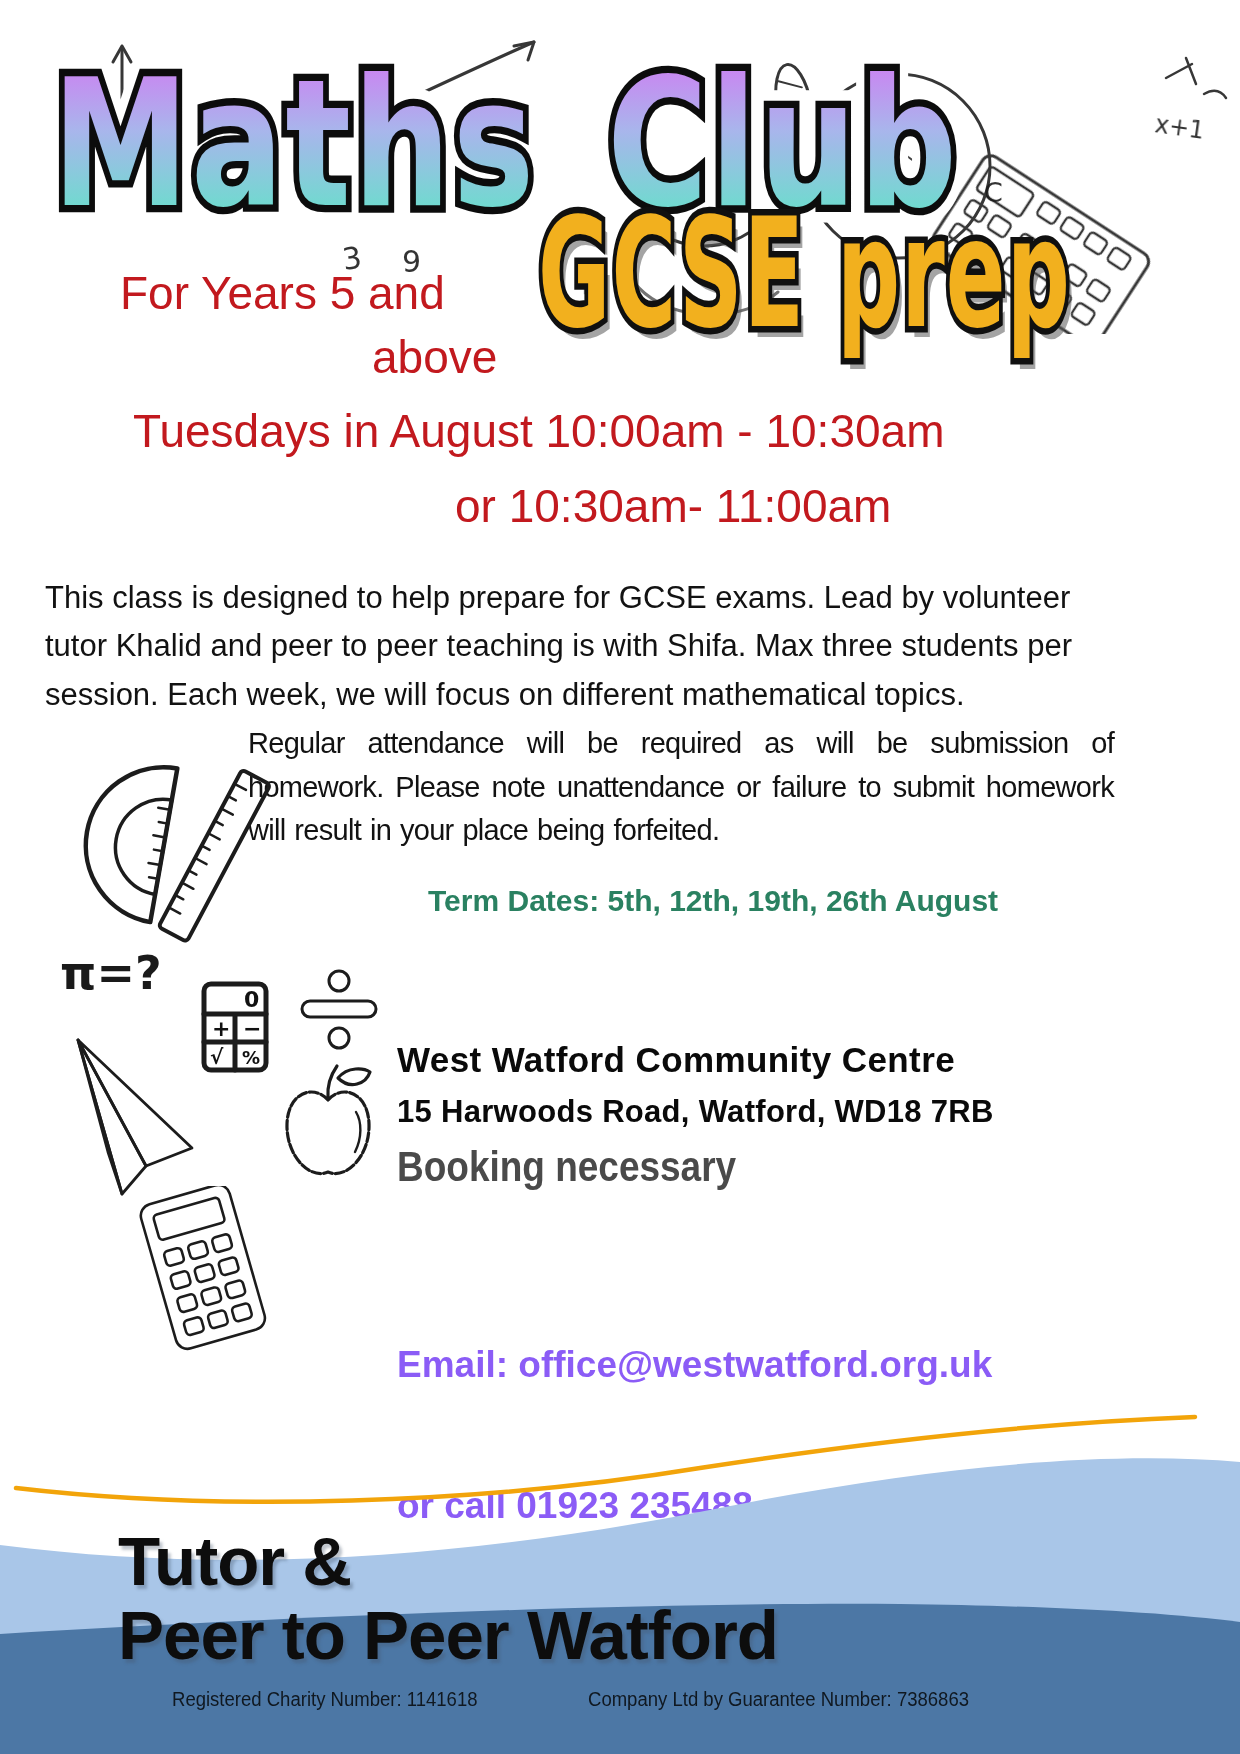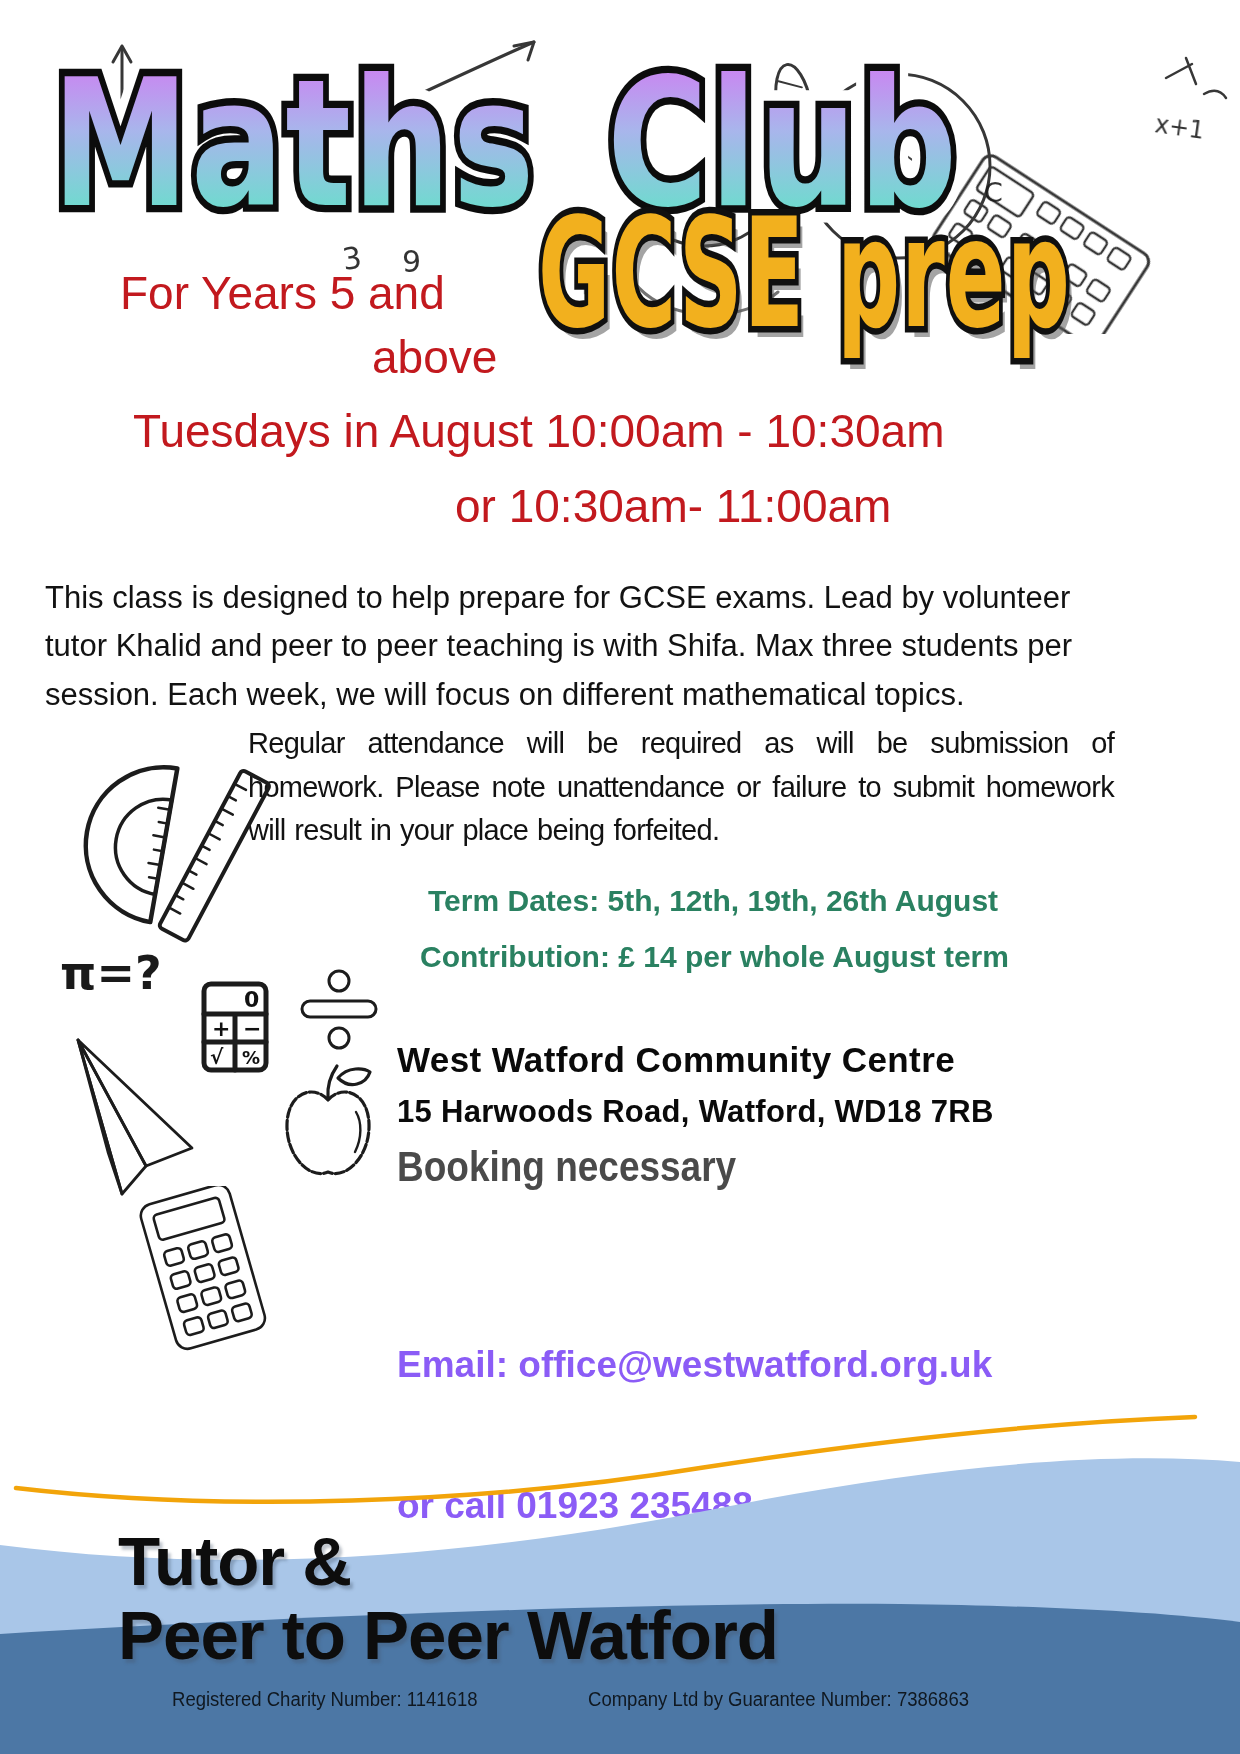--- a/index.html
+++ b/index.html
@@ -155,21 +155,20 @@
 
   <div class="abs red" style="left:120px; top:268px;">For Years 5 and</div>
   <div class="abs red" style="left:372px; top:332px;">above</div>
   <div class="abs red" style="left:133px; top:406px;">Tuesdays in August 10:00am - 10:30am</div>
   <div class="abs red" style="left:455px; top:481px;">or 10:30am- 11:00am</div>
 
   <div class="abs intro">This class is designed to help prepare for GCSE exams. Lead by volunteer tutor Khalid and peer to peer teaching is with Shifa. Max three students per session. Each week, we will focus on different mathematical topics.</div>
   <div class="abs attendance">Regular attendance will be required as will be submission of homework. Please note unattendance or failure to submit homework will result in your place being forfeited.</div>
 
   <div class="abs green" style="left:428px; top:884px;text-align:center;">Term Dates: 5th, 12th, 19th, 26th August</div>
-  <div class="abs green" style="left:420px; top:940px;">Contribution: £ 14 per whole August term</div>
 
   <svg class="abs" style="left:62px; top:756px;" width="210" height="200" viewBox="0 0 210 200">
     <g class="sketch" stroke-width="4.5" transform="rotate(10 105 100)">
       <path d="M100,12 L100,168 A78,78 0 0 1 100,12 Z"></path>
       <path d="M100,44 L100,140 A48,48 0 0 1 100,44 Z" stroke-width="3.5"></path>
       <path d="M100,54 h-12 M100,68 h-9 M100,82 h-12 M100,96 h-9 M100,110 h-12 M100,124 h-9" stroke-width="2.5"></path>
       <g transform="rotate(18 150 90)">
         <rect x="136" y="2" width="32" height="178" rx="4" stroke-width="4"></rect>
         <path d="M136,18 h13 M136,32 h9 M136,46 h13 M136,60 h9 M136,74 h13 M136,88 h9 M136,102 h13 M136,116 h9 M136,130 h13 M136,144 h9 M136,158 h13" stroke-width="2.5"></path>
       </g>

